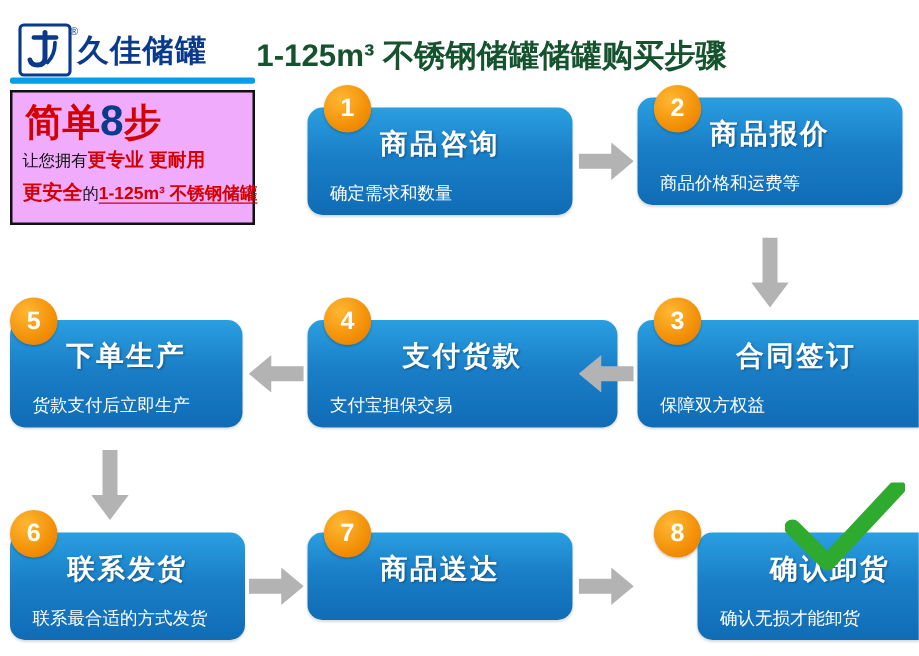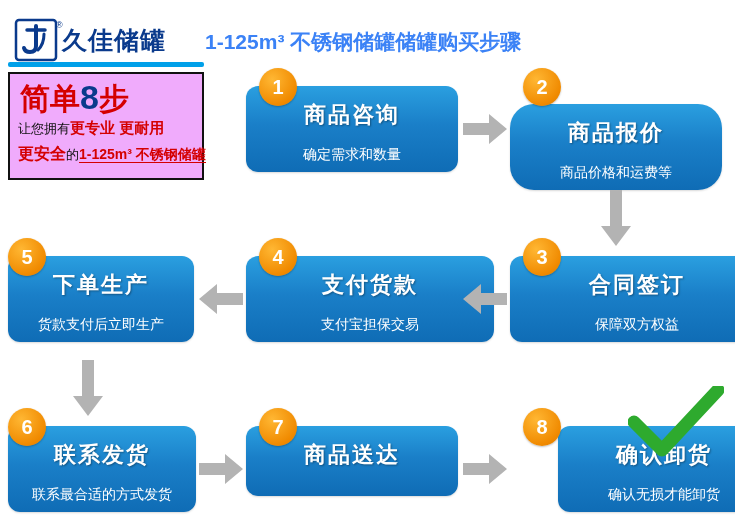--- a/index.html
+++ b/index.html
@@ -55,23 +55,23 @@
     top: 62px;
     width: 196px;
     height: 5px;
     background: #00a0e9;
     border-radius: 2px;
   }
   .header-title {
     position: absolute;
     left: 205px;
     top: 28px;
-    font-size: 21px;
-    font-weight: bold;
-    color: #3b82f6;
+    font-size: 25px;
+    font-weight: bold;
+    color: #14532d;
     white-space: nowrap;
   }
 
   
   .promo {
     position: absolute;
     left: 8px;
     top: 72px;
     width: 196px;
     height: 108px;
@@ -142,24 +142,24 @@
     font-size: 22px;
     font-weight: bold;
     letter-spacing: 2px;
     text-shadow: 1px 1px 2px rgba(0,0,0,0.35);
   }
   .step-sub {
     position: absolute;
     left: 0;
     right: 0;
     bottom: 8px;
-    text-align: center;
     color: #ffffff;
     font-size: 14px;
     white-space: nowrap;
+    padding-left: 18px;
   }
   .badge {
     position: absolute;
     width: 38px;
     height: 38px;
     border-radius: 50%;
     background: radial-gradient(circle at 35% 30%, #ffb733, #f08a00 70%, #d97a00 100%);
     color: #ffffff;
     font-size: 20px;
     font-weight: bold;
@@ -215,21 +215,21 @@
     <div class="step-sub">确定需求和数量</div>
   </div>
   <div class="badge" style="left:259px; top:68px;">1</div>
 
   <div class="arrow" style="left:463px; top:114px;">
     <svg width="44" height="30" viewBox="0 0 44 30">
       <polygon points="0,9 26,9 26,0 44,15 26,30 26,21 0,21" fill="#b3b3b3"></polygon>
     </svg>
   </div>
 
-  <div class="step" style="left:510px; top:104px; width:212px; height:86px;border-radius:24px;">
+  <div class="step" style="left:510px; top:78px; width:212px; height:86px;">
     <div class="step-title">商品报价</div>
     <div class="step-sub">商品价格和运费等</div>
   </div>
   <div class="badge" style="left:523px; top:68px;">2</div>
 
   <div class="arrow" style="left:601px; top:190px;">
     <svg width="30" height="56" viewBox="0 0 30 56">
       <polygon points="9,0 21,0 21,36 30,36 15,56 0,36 9,36" fill="#b3b3b3"></polygon>
     </svg>
   </div>

